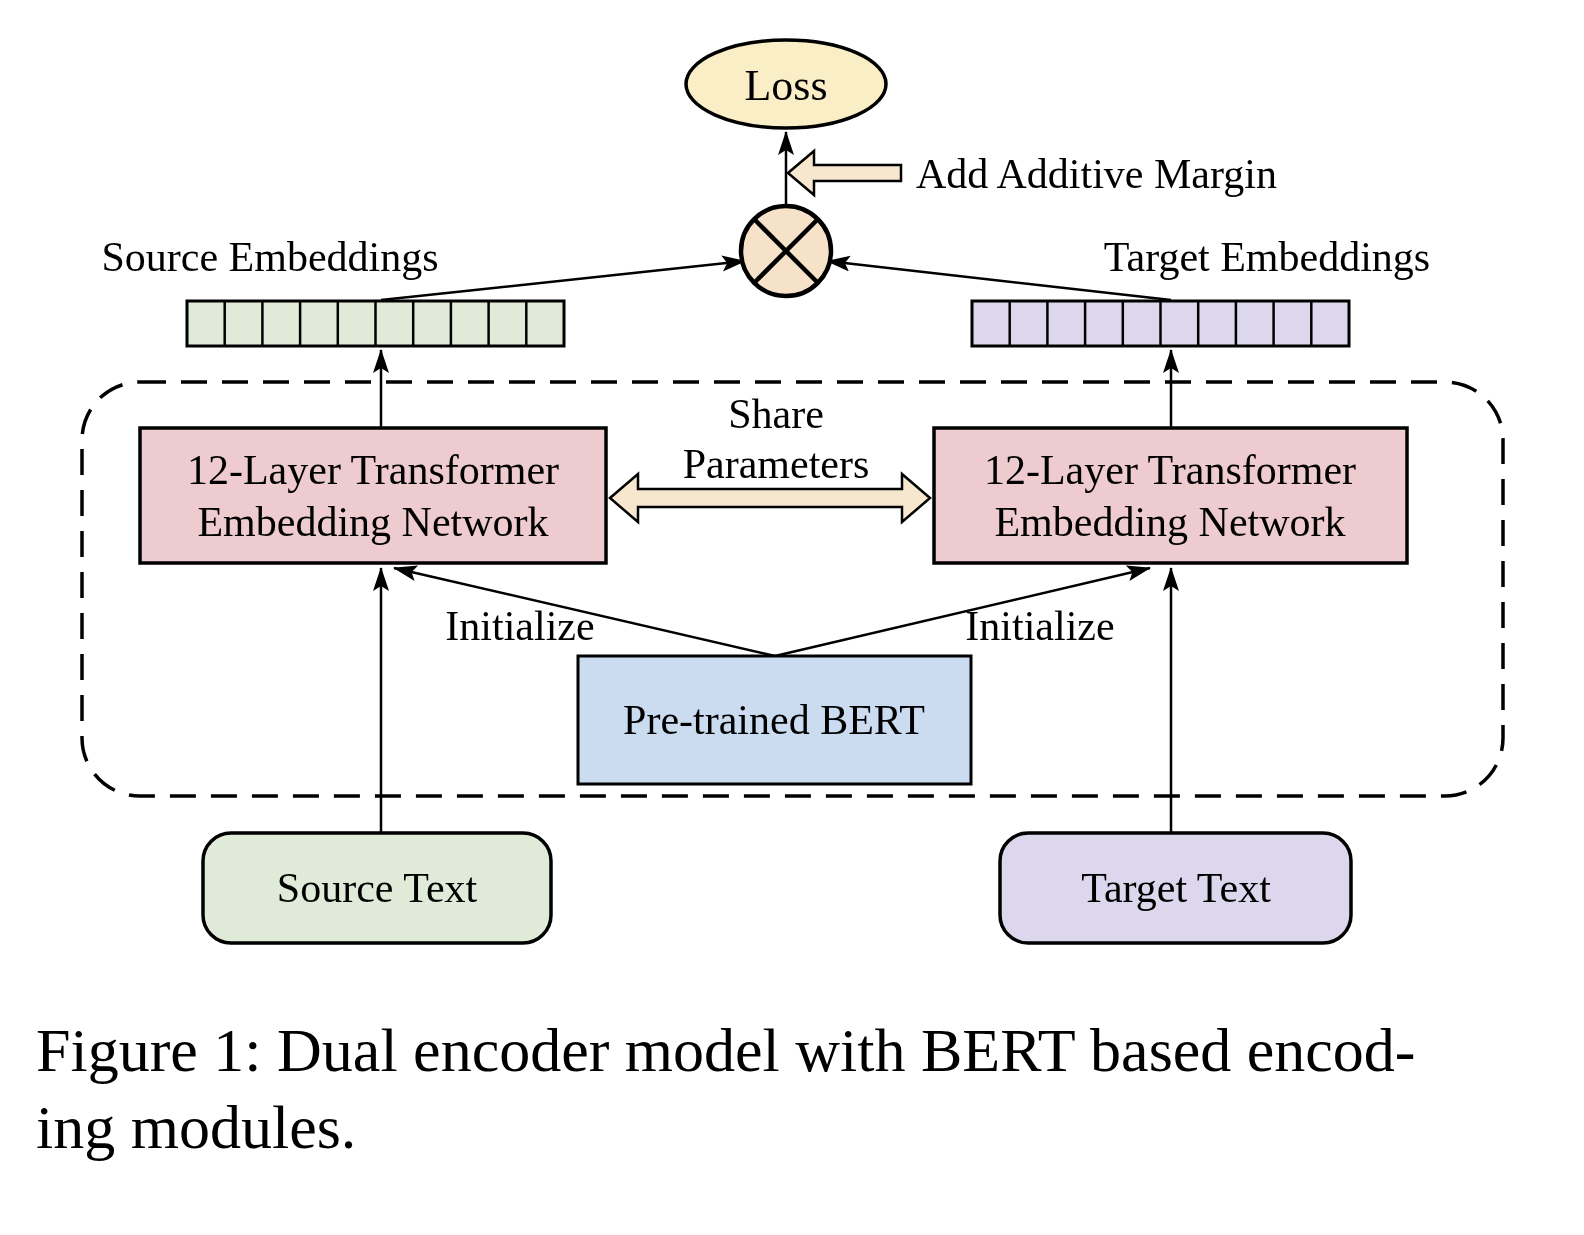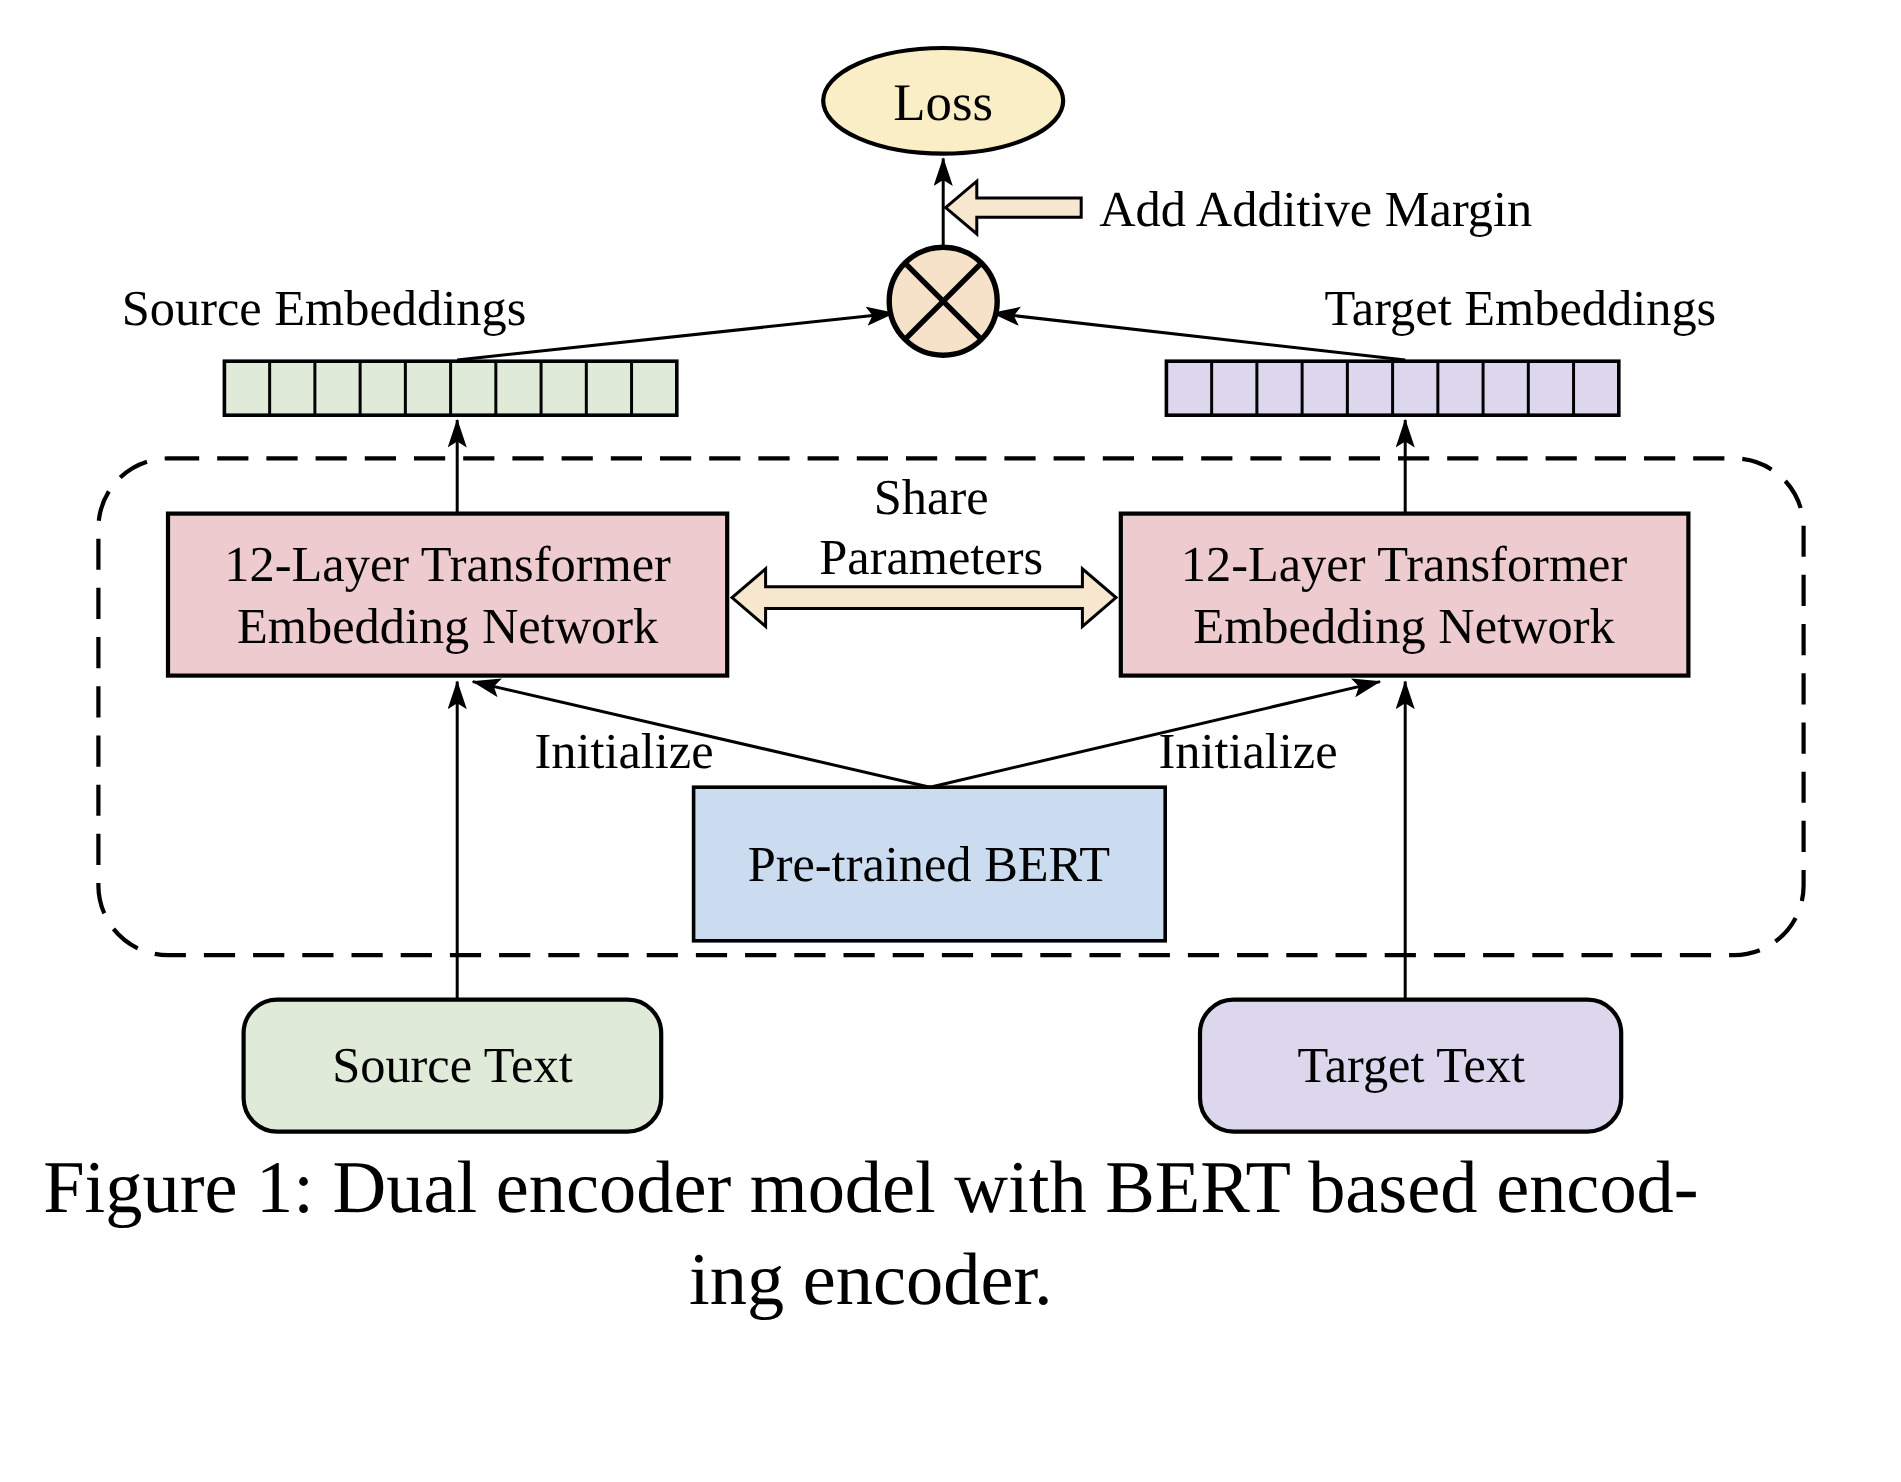--- a/index.html
+++ b/index.html
@@ -21,25 +21,24 @@
   }
   #diagram-svg text {
     font-family: "Liberation Serif", serif;
     fill: #000000;
   }
   .node-label    { font-size: 42px; }
   .loss-label    { font-size: 44px; }
   .caption {
     position: absolute;
     left: 36px;
-    top: 952px;
+    top: 1012px;
     font-size: 62px;
     line-height: 1.24;
     white-space: nowrap;
-    text-align: center;
   }
 </style>
 </head>
 <body>
 
 <svg id="diagram-svg" width="1584" height="990" viewBox="0 0 1584 990">
   <defs>
     <marker id="ah" markerUnits="userSpaceOnUse" markerWidth="26" markerHeight="18" refX="23" refY="8" orient="auto">
       <path d="M0,0 L24,8 L0,16 L5,8 z" fill="#000"></path>
     </marker>
@@ -127,14 +126,14 @@
     <text class="node-label" x="377" y="902" text-anchor="middle">Source Text</text>
   </g>
   <g>
     <rect x="1000" y="833" width="351" height="110" rx="28" ry="28" stroke="#000" stroke-width="3.5" fill="#dcd7ec"></rect>
     <text class="node-label" x="1176" y="902" text-anchor="middle">Target Text</text>
   </g>
 </svg>
 
 <div class="caption">
   <div>Figure 1: Dual encoder model with BERT based encod-</div>
-  <div>ing encoder.</div>
+  <div>ing modules.</div>
 </div>
 
 </body></html>

